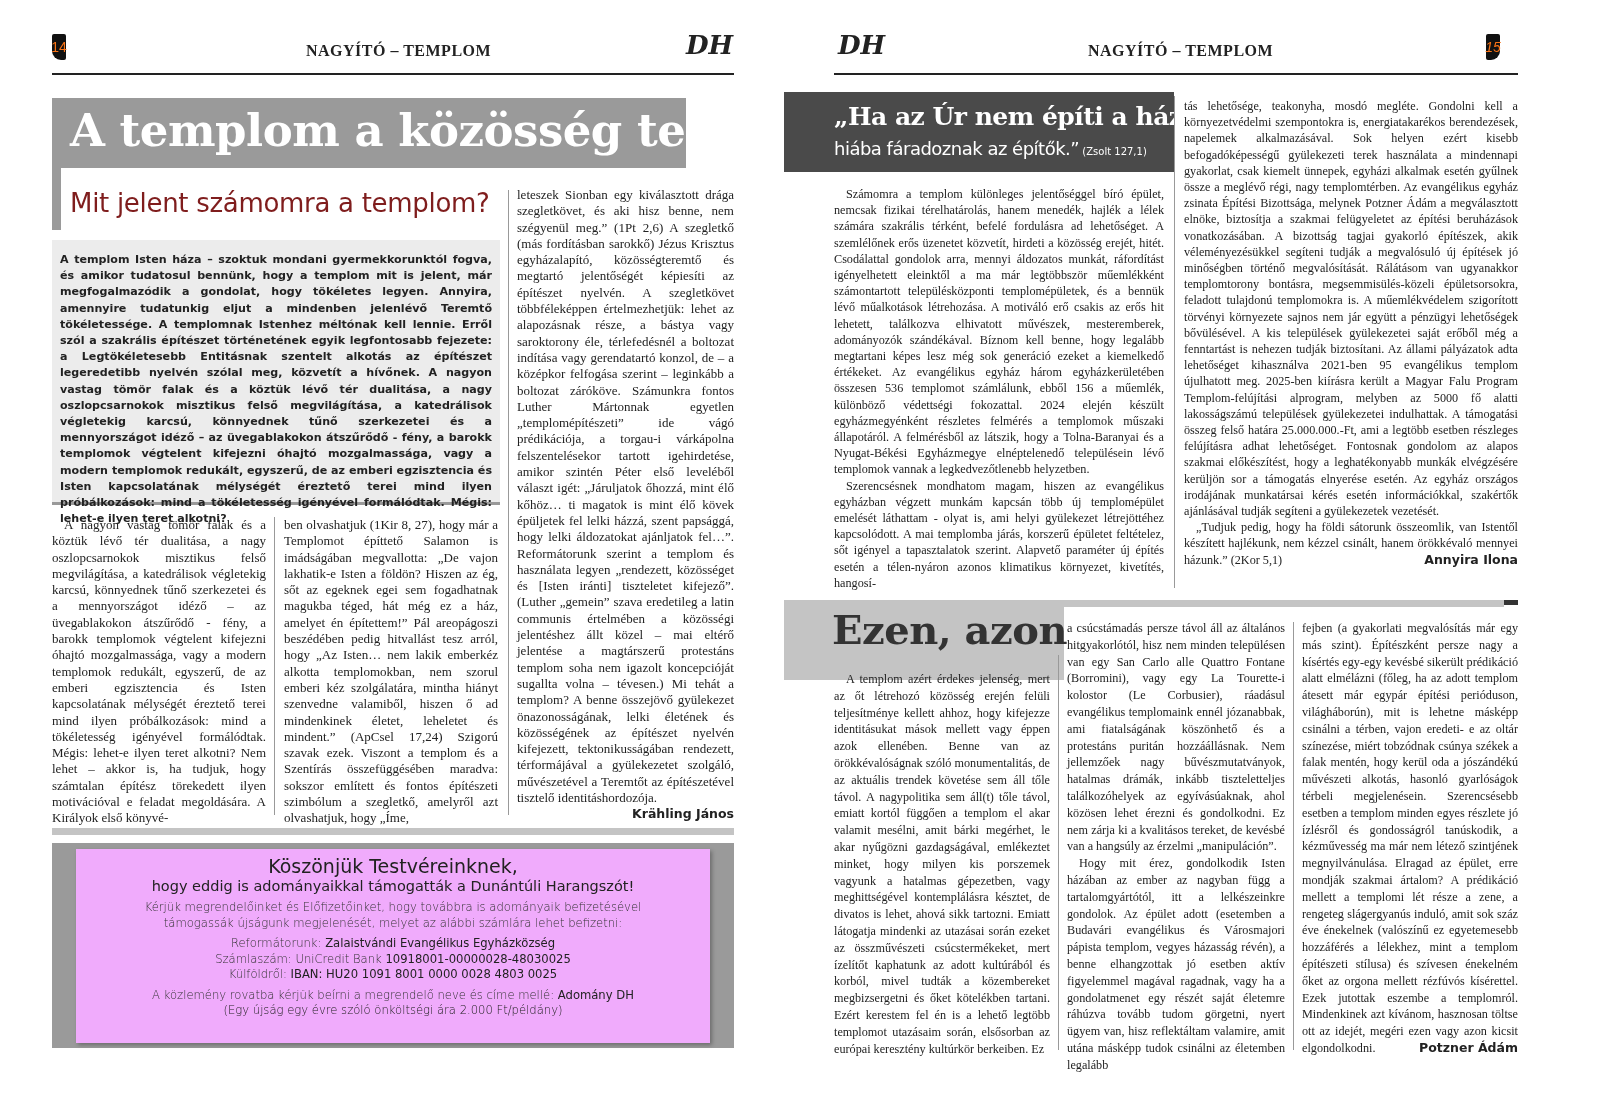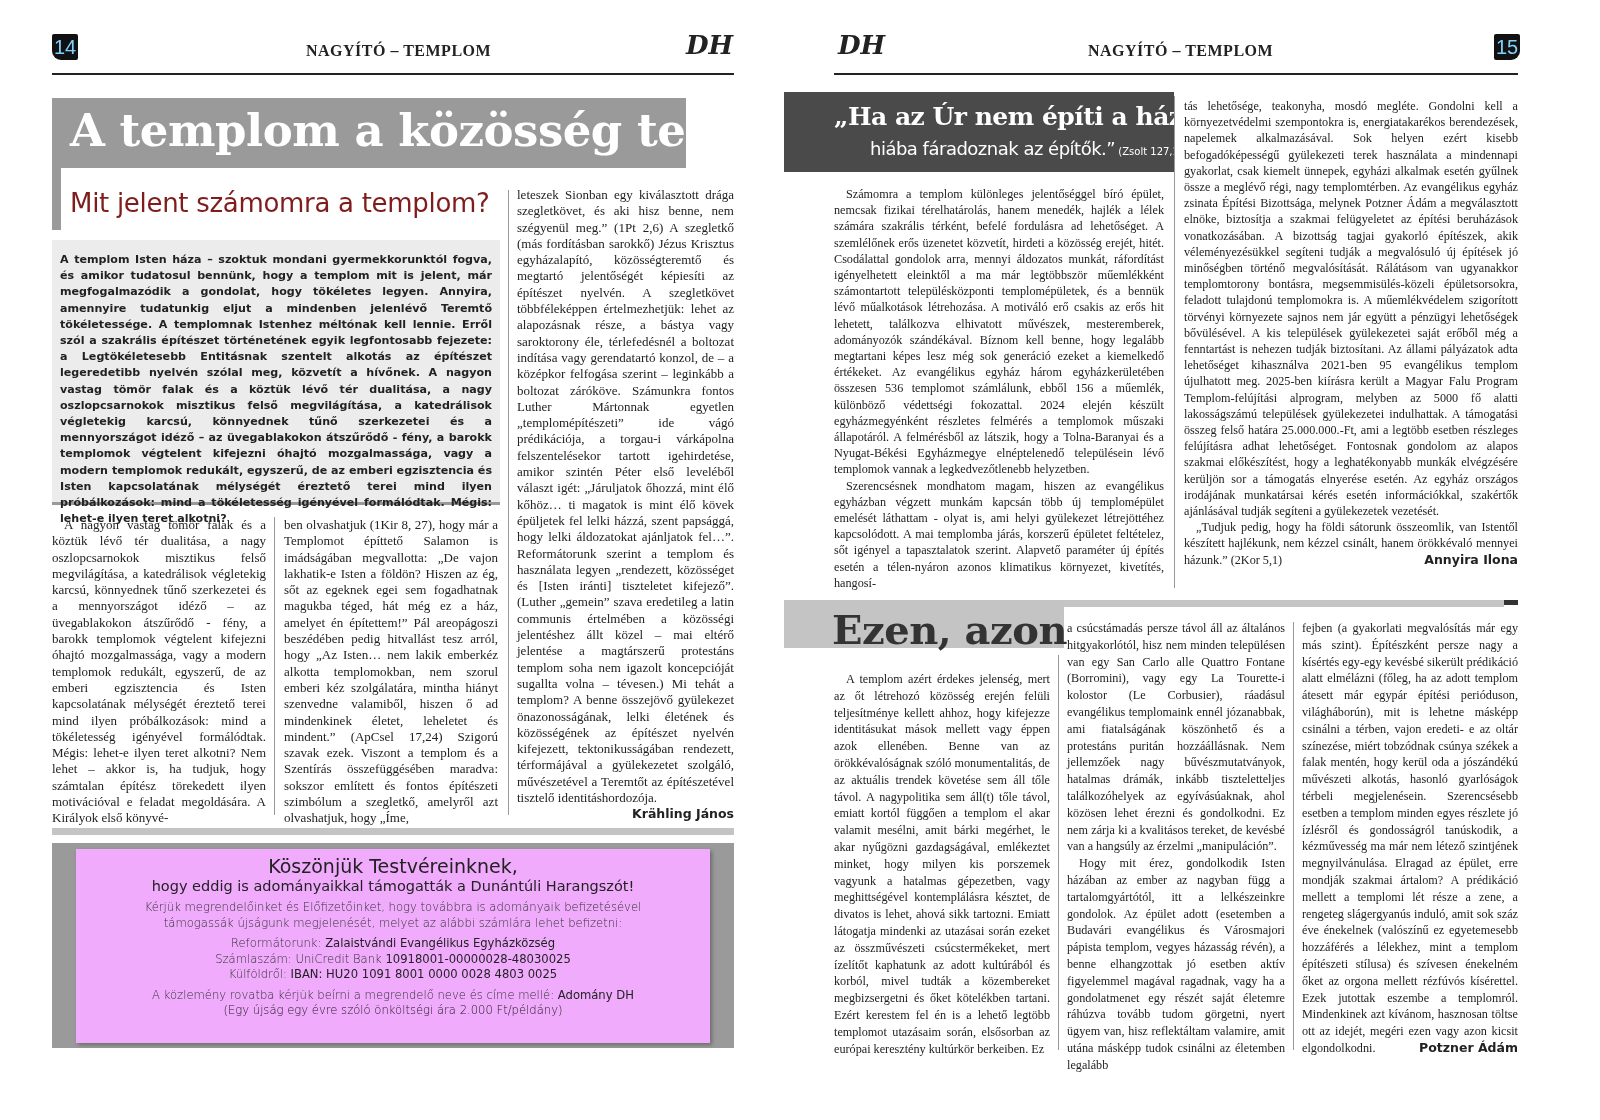--- a/index.html
+++ b/index.html
@@ -1,21 +1,21 @@
 <!DOCTYPE html>
 <html><head>
 <meta charset="utf-8">
 <style>
   html, body { margin:0; padding:0; background:#fff; }
   body { width:1600px; height:1120px; position:relative; overflow:hidden; font-family:"Liberation Serif", serif; color:#222; }
   .page { position:absolute; top:0; height:1120px; }
   #left { left:0; width:800px; }
   #right { left:800px; width:800px; }
 
-  .pnum { position:absolute; top:34px; width:26px; height:26px; background:#111; color:#7dd3fc; font-family:"Liberation Sans", sans-serif; font-size:20px; display:flex; align-items:center; justify-content:center; }
+  .pnum { position:absolute; top:34px; width:14px; height:26px; background:#111; color:#f97316; font-family:"Liberation Sans", sans-serif; font-size:14px; display:flex; align-items:center; justify-content:center; }
   #left .pnum { left:52px; border-radius:2px 2px 2px 9px; }
   #right .pnum { left:1486px; border-radius:2px 2px 9px 2px; margin-left:-800px; }
   .runhead { position:absolute; top:42px; font-family:"Liberation Serif", serif; font-weight:bold; font-size:16px; letter-spacing:0.5px; color:#222; }
   .logo { position:absolute; top:30px; font-family:"DejaVu Serif", serif; font-style:italic; font-size:26px; font-weight:bold; color:#222; }
   .rule { position:absolute; top:73px; height:2px; background:#222; }
 
   
   .title-bar { position:absolute; left:52px; top:98px; width:634px; height:70px; background:#9a9a9a; }
   .title-bar .t { position:absolute; left:18px; top:6px; font-family:"DejaVu Serif", serif; font-weight:bold; font-size:45px; color:#fff; white-space:nowrap; letter-spacing:-0.5px; }
   .title-stem { position:absolute; left:52px; top:168px; width:9px; height:62px; background:#9a9a9a; }
@@ -32,24 +32,24 @@
   .donate .card { position:absolute; left:24px; top:6px; width:634px; height:194px; background:#f0abfc; box-shadow:2px 2px 4px rgba(0,0,0,0.3); text-align:center; font-family:"DejaVu Sans", sans-serif; color:#222; }
   .donate .h1 { font-size:19px; margin-top:6px; line-height:22px; }
   .donate .h2 { font-size:14.5px; line-height:18px; }
   .donate .p { font-size:11.6px; line-height:15.5px; font-weight:300; color:#333; }
   .donate .gap { height:5px; }
   .donate b { font-weight:normal; color:#222; }
 
   
   .quote-box { position:absolute; left:784px; top:92px; width:390px; height:80px; background:#4a4a4a; color:#fff; }
   .quote-box .q1 { position:absolute; left:50px; top:10px; font-family:"DejaVu Serif", serif; font-weight:bold; font-size:25px; white-space:nowrap; letter-spacing:-0.5px; }
-  .quote-box .q2 { position:absolute; left:50px; top:46px; font-family:"DejaVu Sans", sans-serif; font-size:18px; white-space:nowrap; letter-spacing:-0.5px;margin-left:36px; }
+  .quote-box .q2 { position:absolute; left:50px; top:46px; font-family:"DejaVu Sans", sans-serif; font-size:18px; white-space:nowrap; letter-spacing:-0.5px; }
   .quote-box .ref { font-size:10px; letter-spacing:0; }
 
-  .ezen-bar { position:absolute; left:784px; top:600px; width:280px; height:48px; background:#c4c4c4; }
+  .ezen-bar { position:absolute; left:784px; top:600px; width:280px; height:80px; background:#c4c4c4; }
   .ezen-bar .t { position:absolute; left:48px; top:6px; font-family:"DejaVu Serif", serif; font-weight:bold; font-size:40px; color:#333; white-space:nowrap; letter-spacing:-0.5px; }
   .ezen-line { position:absolute; left:1064px; top:600px; width:440px; height:7px; background:#c4c4c4; }
   .ezen-mark { position:absolute; left:1504px; top:600px; width:14px; height:5px; background:#333; }
 </style>
 </head>
 <body>
 
 <div class="page" id="left">
   <div class="pnum">14</div>
   <div class="runhead" style="left:306px;">NAGYÍTÓ – TEMPLOM</div>
@@ -92,21 +92,21 @@
       <div class="gap"></div>
       <div class="p"><span>A közlemény rovatba kérjük beírni a megrendelő neve és címe mellé: </span><b>Adomány DH</b></div>
       <div class="p" style="color:#222;">(Egy újság egy évre szóló önköltségi ára 2.000 Ft/példány)</div>
     </div>
   </div>
 </div>
 
 <div class="page" id="right" style="left:0; width:1600px;">
   <div class="logo" style="left:838px;">DH</div>
   <div class="runhead" style="left:1088px;">NAGYÍTÓ – TEMPLOM</div>
-  <div class="pnum" style="margin-left:8px;">15</div>
+  <div class="pnum" style="margin-left:0;font-style:italic;">15</div>
   <div class="rule" style="left:834px; width:684px;"></div>
 
   <div class="quote-box">
     <div class="q1">„Ha az Úr nem építi a házat,</div>
     <div class="q2"><span>hiába fáradoznak az építők.”</span><span class="ref"> (Zsolt 127,1)</span></div>
   </div>
 
   <div class="col" style="left:834px; top:186px; width:330px; font-size:12.2px; line-height:16.2px;">
     <p>Számomra a templom különleges jelentőséggel bíró épület, nemcsak fizikai térelhatárolás, hanem menedék, hajlék a lélek számára szakrális térként, befelé fordulásra ad lehetőséget. A szemlélőnek erős üzenetet közvetít, hirdeti a közösség erejét, hitét. Csodálattal gondolok arra, mennyi áldozatos munkát, ráfordítást igényelhetett eleinktől a ma már legtöbbször műemlékként számontartott településközponti templomépületek, és a bennük lévő műalkotások létrehozása. A motiváló erő csakis az erős hit lehetett, találkozva elhivatott művészek, mesteremberek, adományozók szándékával. Bíznom kell benne, hogy legalább megtartani képes lesz még sok generáció ezeket a kiemelkedő értékeket. Az evangélikus egyház három egyházkerületében összesen 536 templomot számlálunk, ebből 156 a műemlék, különböző védettségi fokozattal. 2024 elején készült egyházmegyénként részletes felmérés a templomok műszaki állapotáról. A felmérésből az látszik, hogy a Tolna-Baranyai és a Nyugat-Békési Egyházmegye elnéptelenedő településein lévő templomok vannak a legkedvezőtlenebb helyzetben.</p>
     <p>Szerencsésnek mondhatom magam, hiszen az evangélikus egyházban végzett munkám kapcsán több új templomépület emelését láthattam - olyat is, ami helyi gyülekezet létrejöttéhez kapcsolódott. A mai templomba járás, korszerű épületet feltételez, sőt igényel a tapasztalatok szerint. Alapvető paraméter új építés esetén a télen-nyáron azonos klimatikus környezet, kivetítés, hangosí-</p>

